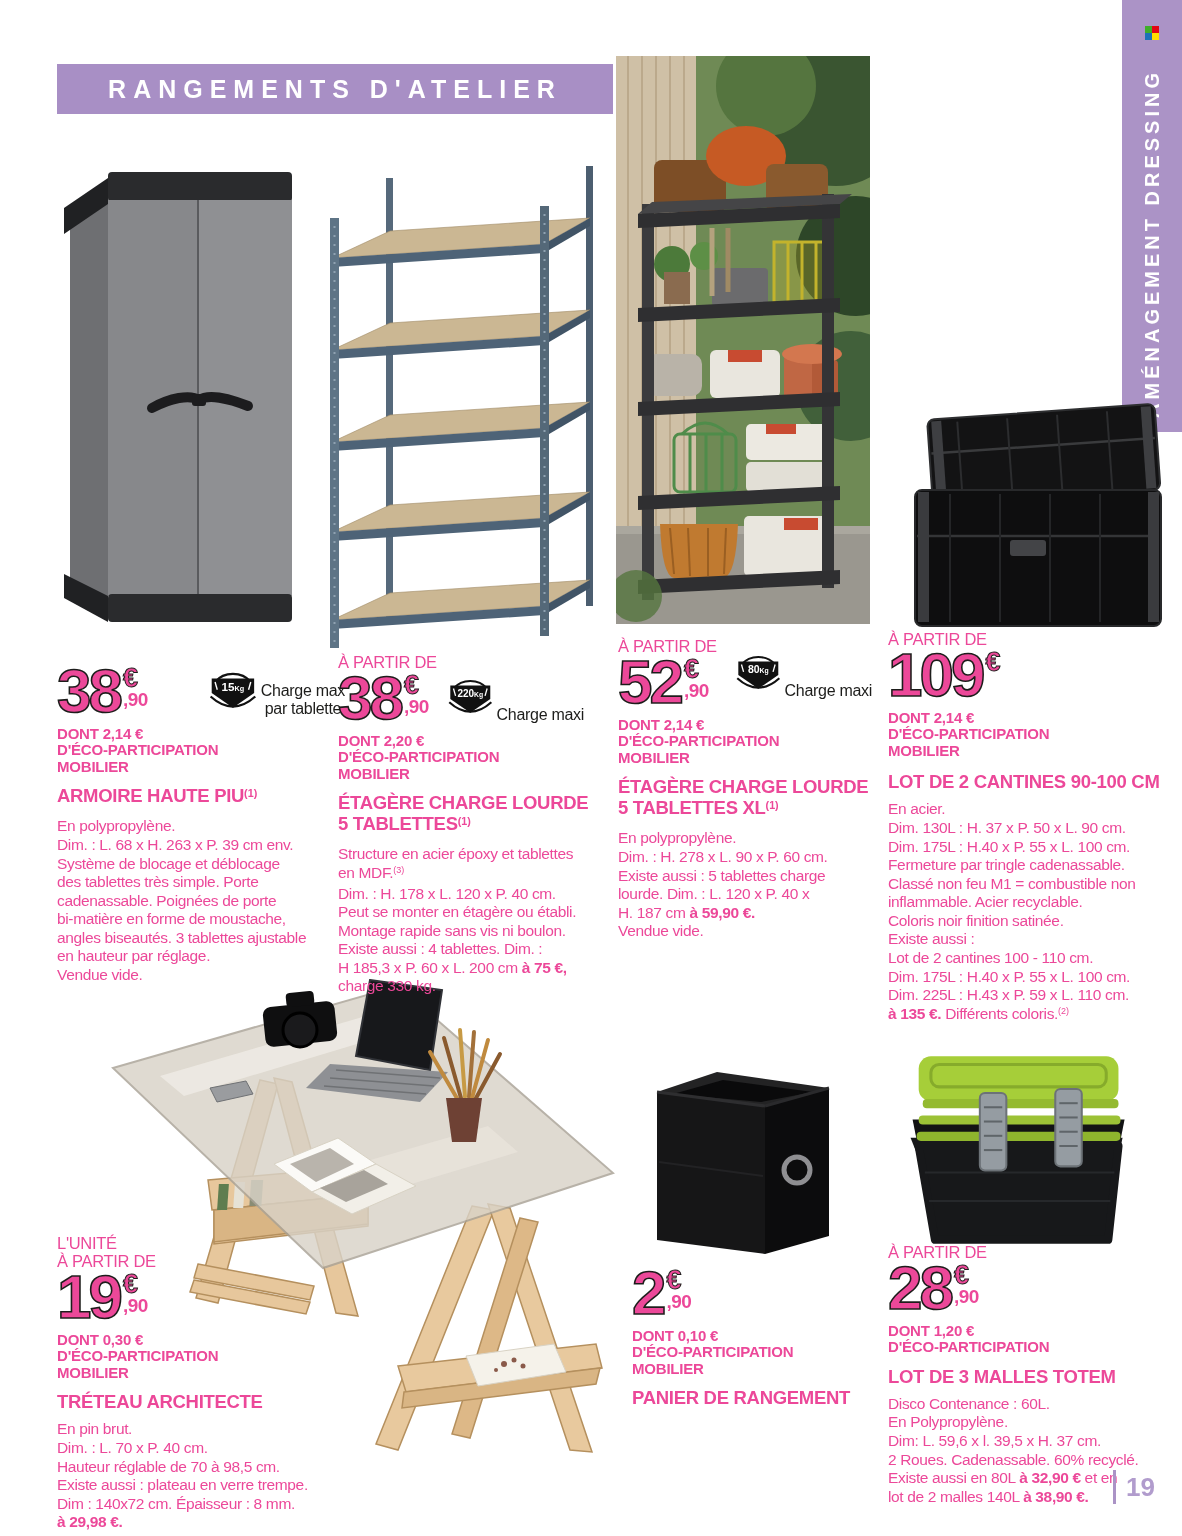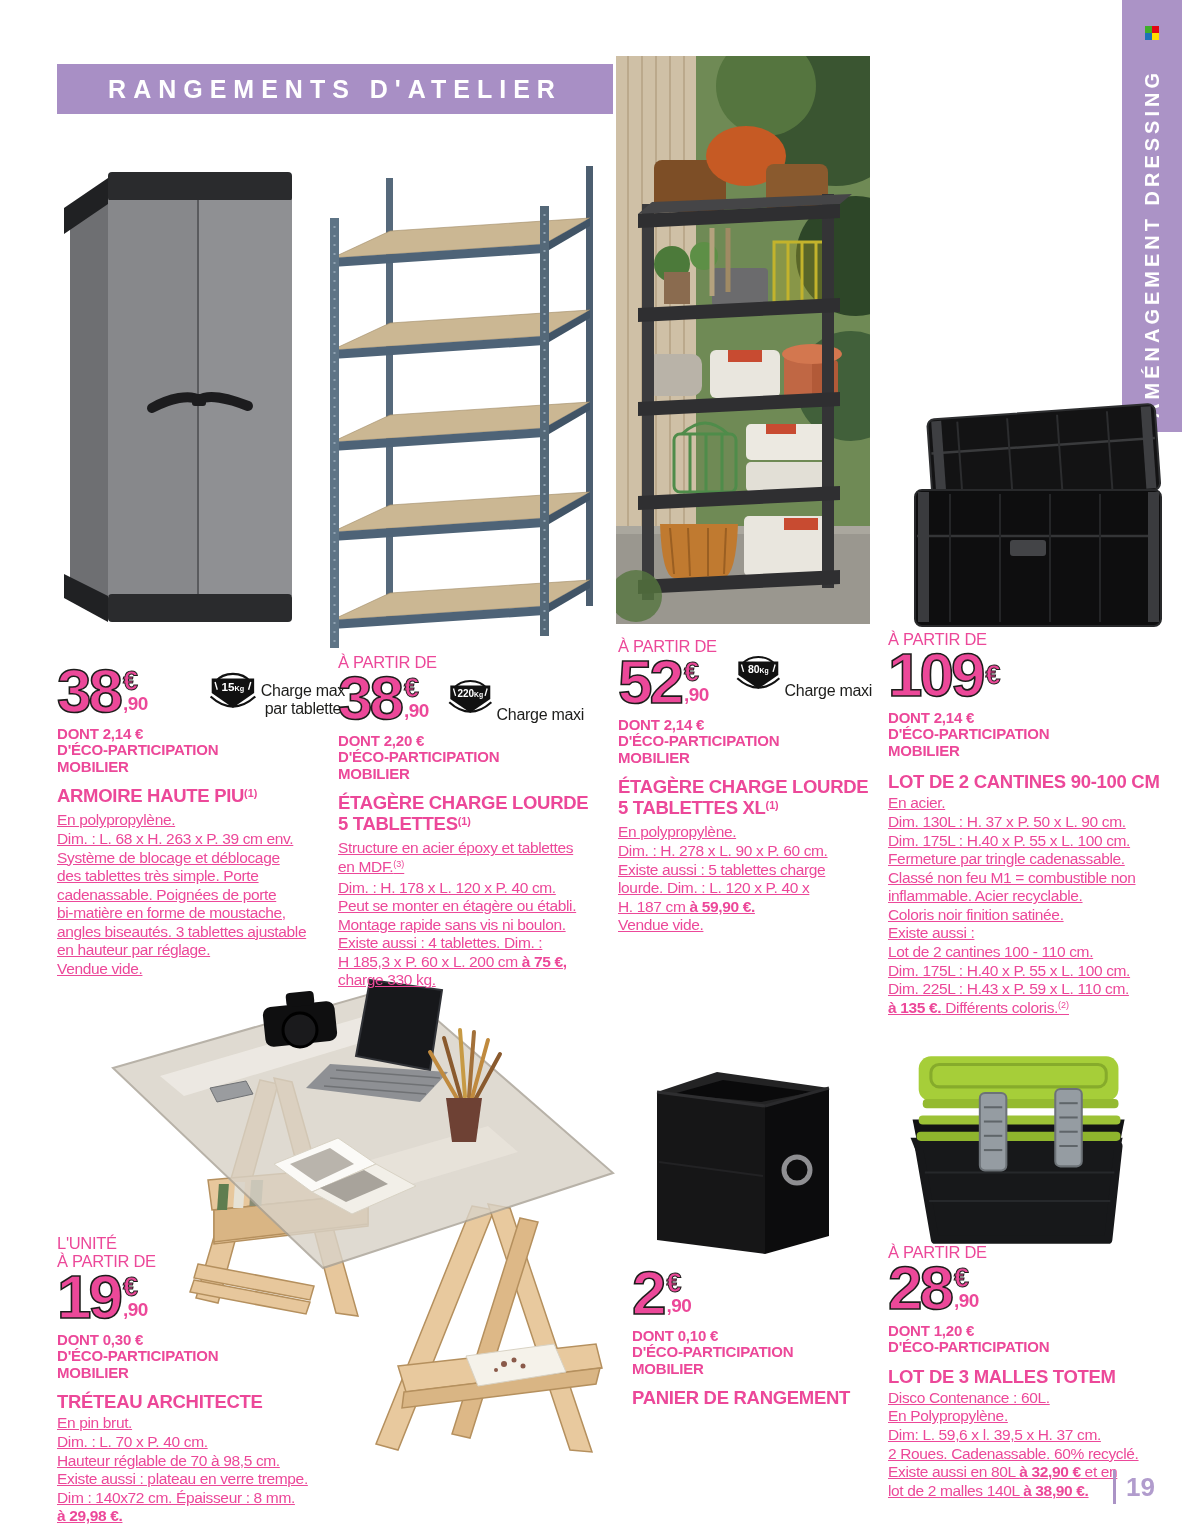--- a/index.html
+++ b/index.html
@@ -26,33 +26,33 @@
     width:14px;height:14px;display:grid;grid-template-columns:7px 7px;grid-template-rows:7px 7px;
   }
   .vtext{
     position:absolute;bottom:14px;left:50%;
     writing-mode:vertical-rl;transform:translateX(-50%) rotate(180deg);
     color:#fff;font-weight:700;font-size:20px;letter-spacing:4px;white-space:nowrap;
   }
   
   .pblock{position:absolute;color:#ec4899;}
   .prefix .tline{font-size:16.5px;line-height:18px;letter-spacing:-0.3px;white-space:pre;}
-  .price-row{display:flex;align-items:center;margin-top:2px;}
+  .price-row{display:flex;align-items:flex-start;margin-top:2px;}
   .pint{
     font-size:62px;font-weight:700;line-height:0.82;letter-spacing:-3px;
     -webkit-text-stroke:1.6px #1d1d1b;
   }
   .pdec{display:flex;flex-direction:column;margin-left:3px;}
   .peuro{font-size:27px;font-weight:700;line-height:0.9;-webkit-text-stroke:1px #1d1d1b;}
   .pcents{font-size:19px;font-weight:700;line-height:1.05;letter-spacing:-0.5px;}
   .eco{margin-top:9px;}
   .eco .tline{font-size:15px;font-weight:700;line-height:16.5px;letter-spacing:-0.2px;white-space:pre;}
   .ptitle{margin:10px 0 0 0;}
   .ptitle .tline{font-size:18.5px;font-weight:700;line-height:21px;letter-spacing:-0.3px;white-space:pre;}
-  .pbody{margin-top:2px;text-decoration:underline;}
+  .pbody{margin-top:8px;}
   .pbody .tline{font-size:15.5px;line-height:18.6px;letter-spacing:-0.35px;white-space:pre;}
   .b{font-weight:700;}
   .sup{font-size:58%;position:relative;top:-0.5em;letter-spacing:0;}
   
   .badge{position:absolute;display:flex;flex-direction:row;align-items:flex-end;}
   .badge svg{display:block;}
   .badge-caption{margin-top:10px;text-align:center;}
   .badge-caption .tline{font-size:16px;line-height:18px;letter-spacing:-0.3px;white-space:pre;}
   
   .pagenum-bar{left:1113px;top:1470px;width:3px;height:34px;background:#ab93c6;}

